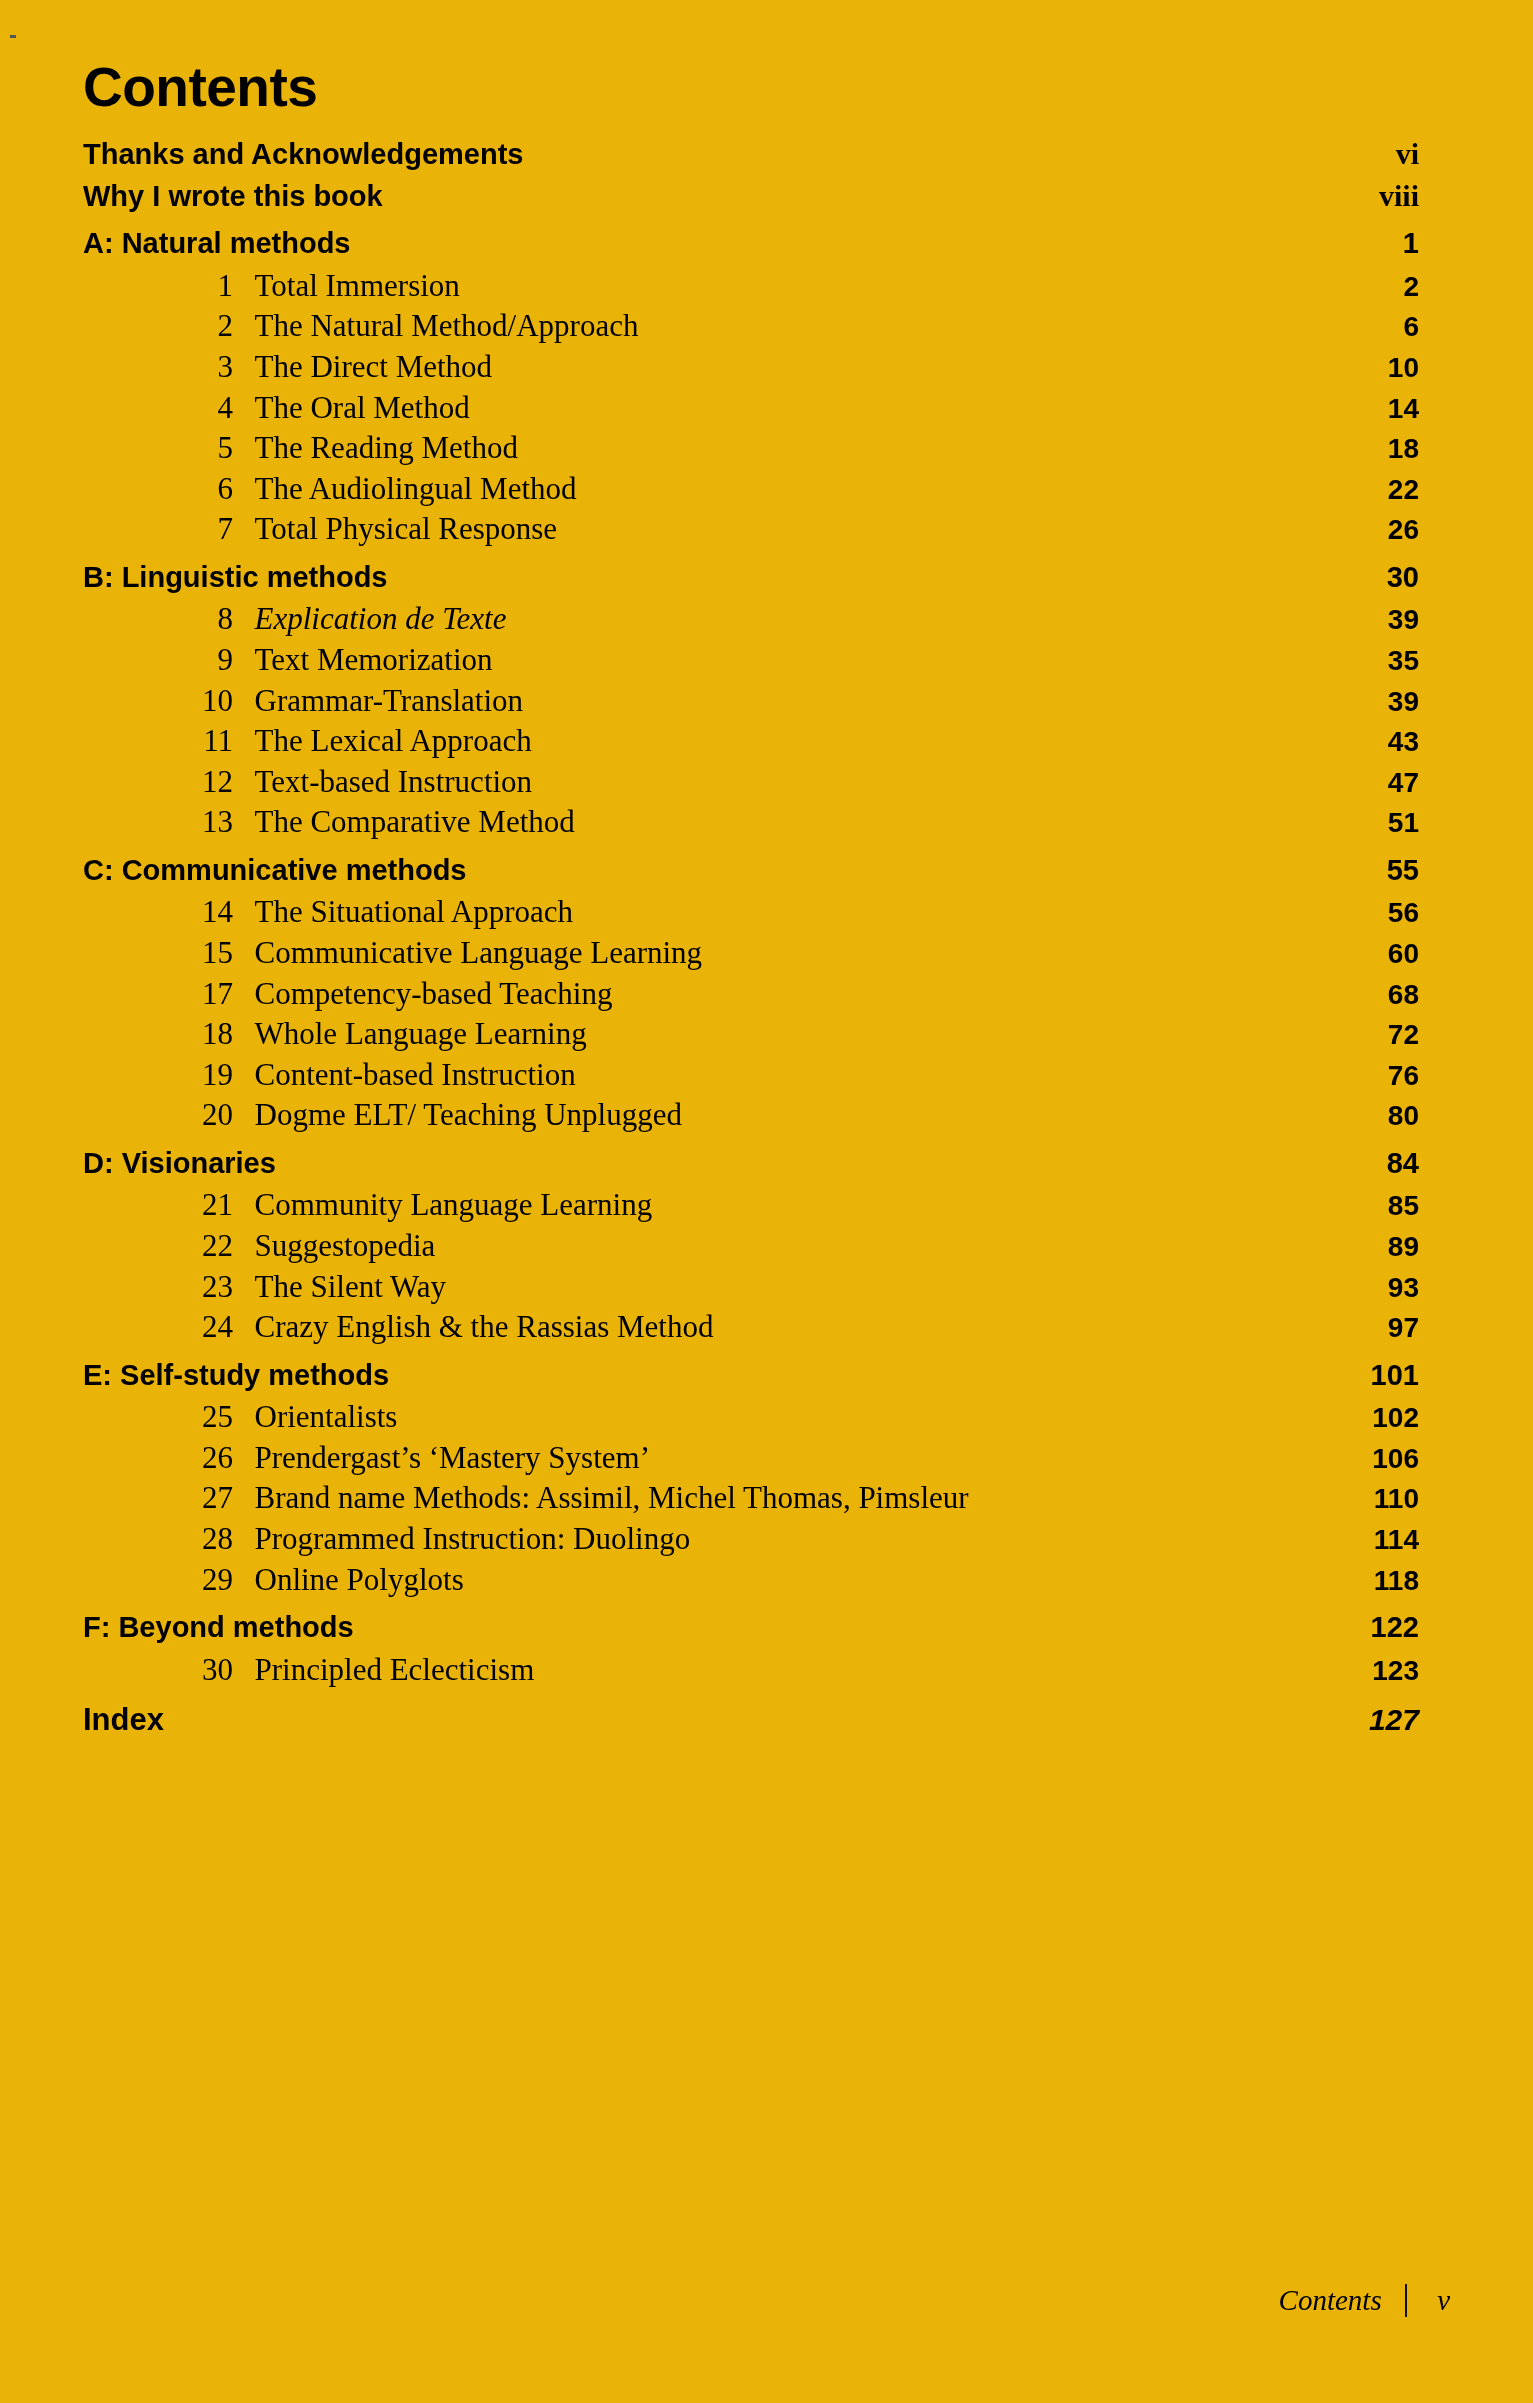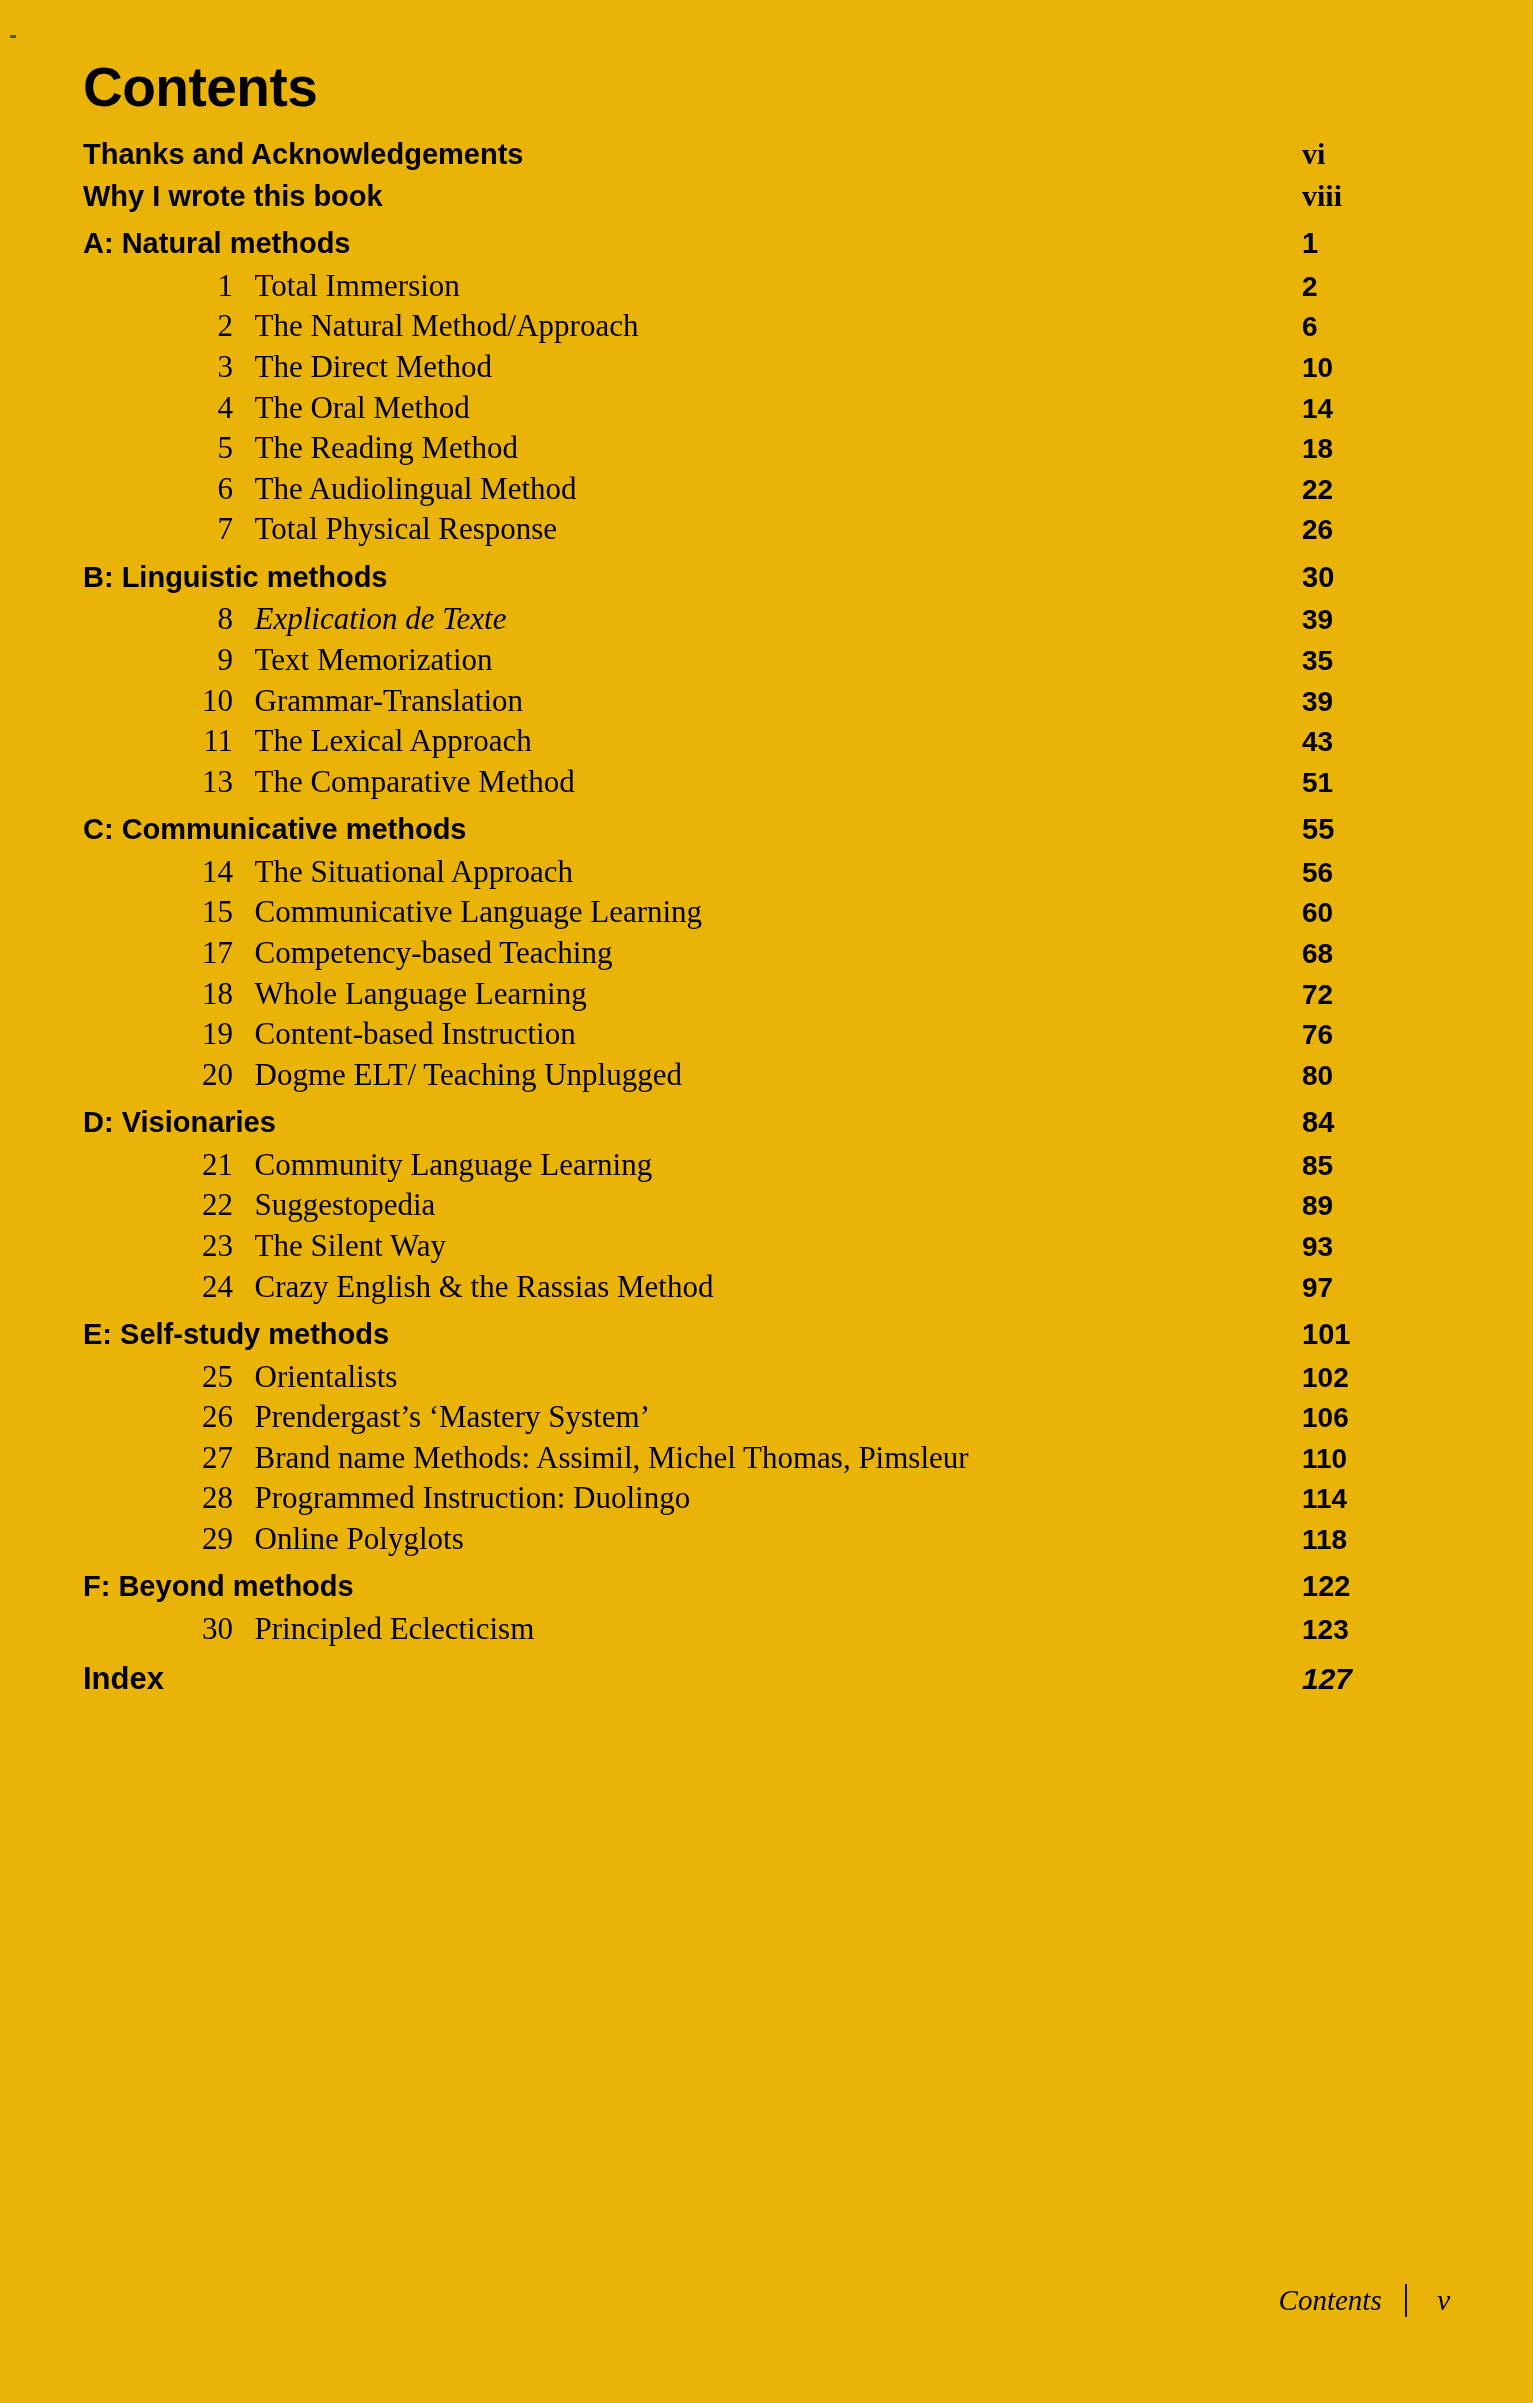--- a/index.html
+++ b/index.html
@@ -56,20 +56,21 @@
     flex: 0 1 auto;
     white-space: nowrap;
   }
 
   .row .filler {
     flex: 1 1 auto;
   }
 
   .row .page-num {
     flex: 0 0 auto;
+    text-align: right;
     width: 117px;
   }
 
   
   .front {
     font-family: "Liberation Sans", sans-serif;
     font-weight: bold;
     font-size: 29px;
     line-height: 1.31;
     margin-bottom: 2px;
@@ -252,20 +253,25 @@
           <span class="label"><span class="num">10</span><span class="title">Grammar-Translation</span></span>
           <span class="filler"></span>
           <span class="page-num">39</span>
         </div>
         <div class="row chapter">
           <span class="label"><span class="num">11</span><span class="title">The Lexical Approach</span></span>
           <span class="filler"></span>
           <span class="page-num">43</span>
         </div>
         <div class="row chapter">
+          <span class="label"><span class="num">12</span><span class="title">Text-based Instruction</span></span>
+          <span class="filler"></span>
+          <span class="page-num">47</span>
+        </div>
+        <div class="row chapter">
           <span class="label"><span class="num">13</span><span class="title">The Comparative Method</span></span>
           <span class="filler"></span>
           <span class="page-num">51</span>
         </div>
         <div class="row part">
           <span class="label">C: Communicative methods</span>
           <span class="filler"></span>
           <span class="page-num">55</span>
         </div>
         <div class="row chapter">

